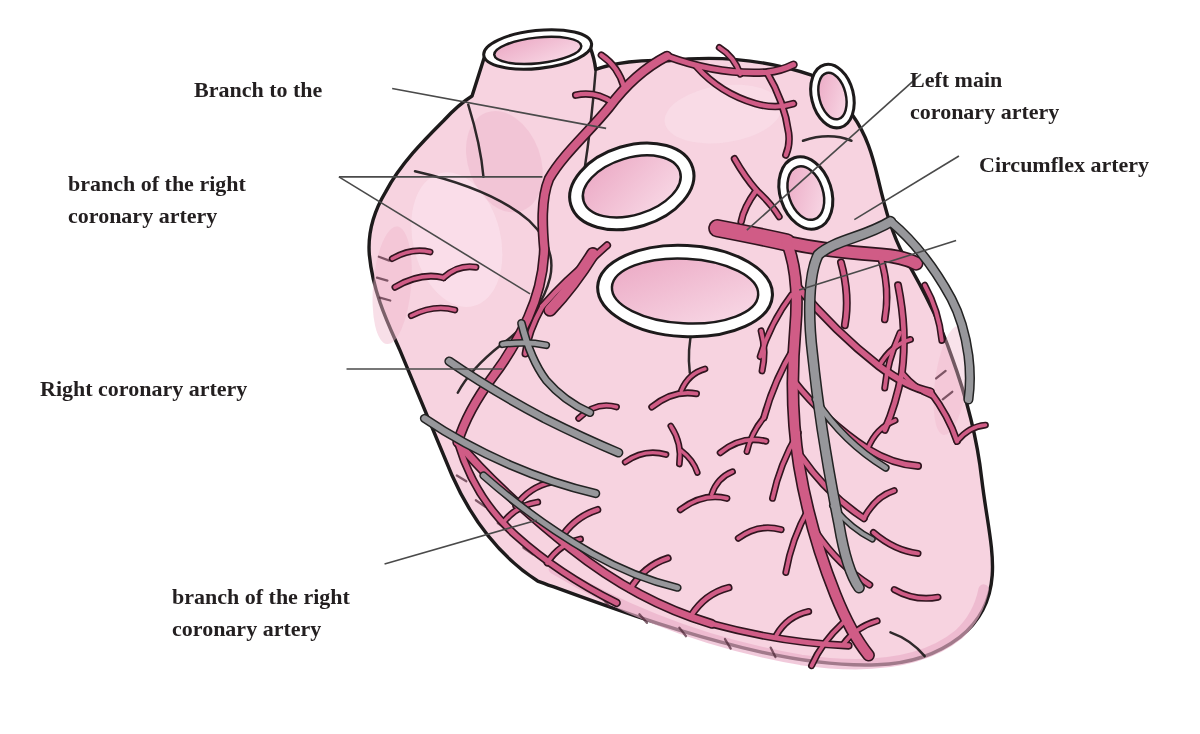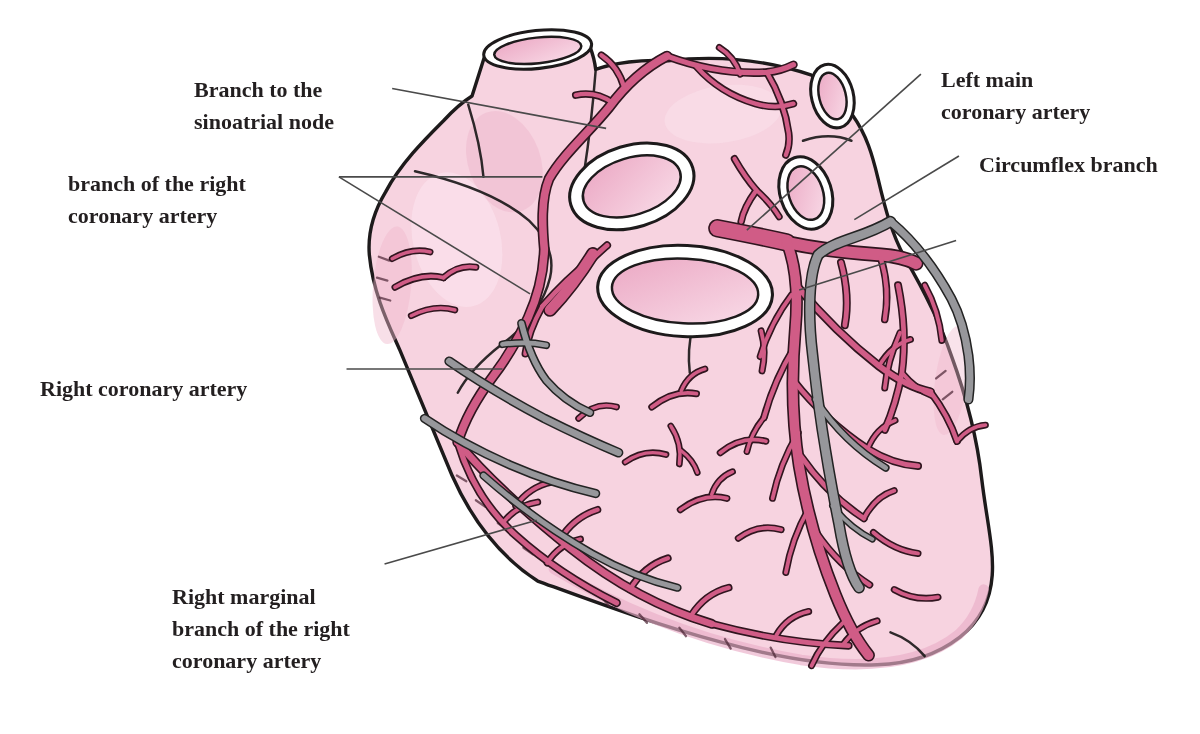--- a/index.html
+++ b/index.html
@@ -315,36 +315,34 @@
         <line x1="304" y1="388" x2="468" y2="388" class="leader"></line>
         <line x1="344" y1="593" x2="504" y2="547" class="leader"></line>
         <line x1="908" y1="78" x2="725" y2="242" class="leader"></line>
         <line x1="948" y1="164" x2="838" y2="231" class="leader"></line>
         <line x1="945" y1="253" x2="780" y2="305" class="leader"></line>
       </g>
 </svg>
 
   <div class="label" style="left:166px;top:74px">
     <span class="ln">Branch to the</span>
-    <span class="ln">sinoatrial node</span>
   </div>
   <div class="label" style="left:40px;top:168px">
     <span class="ln">branch of the right</span>
     <span class="ln">coronary artery</span>
   </div>
   <div class="label" style="left:12px;top:373px">
     <span class="ln">Right coronary artery</span>
   </div>
   <div class="label" style="left:144px;top:581px">
-    <span class="ln">Right marginal</span>
     <span class="ln">branch of the right</span>
     <span class="ln">coronary artery</span>
   </div>
-  <div class="label" style="left:913px;top:64px">
+  <div class="label" style="left:882px;top:64px">
     <span class="ln">Left main</span>
     <span class="ln">coronary artery</span>
   </div>
   <div class="label" style="left:951px;top:149px">
-    <span class="ln">Circumflex branch</span>
+    <span class="ln">Circumflex artery</span>
   </div>
   <div class="label" style="left:950px;top:243px">
   </div>
 </div>
 
 </body></html>

